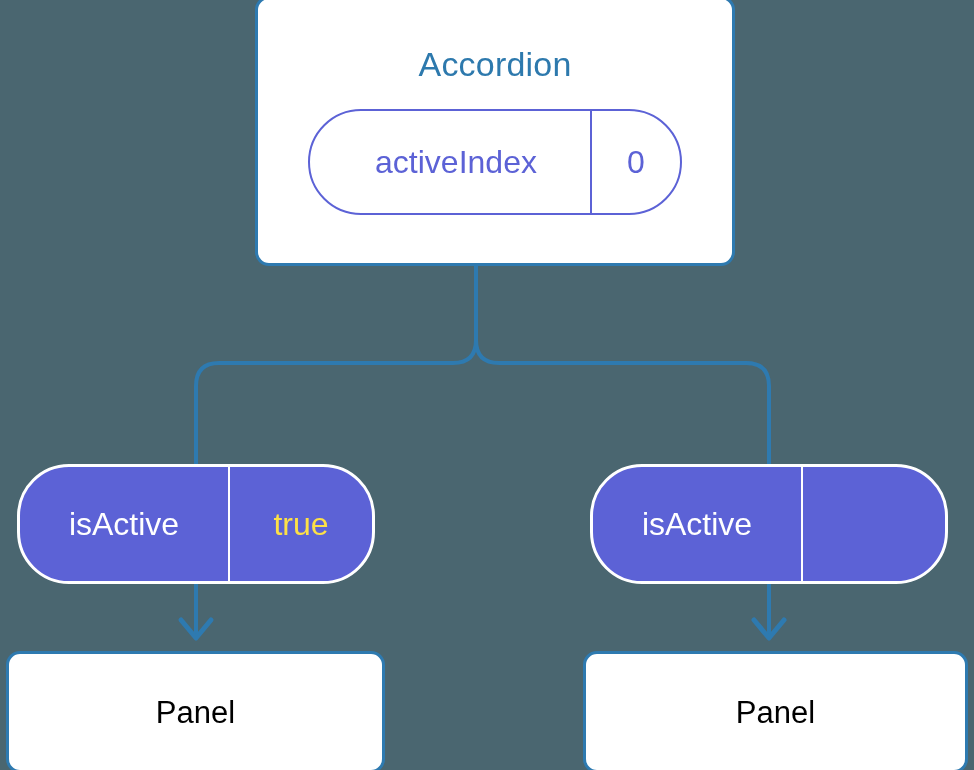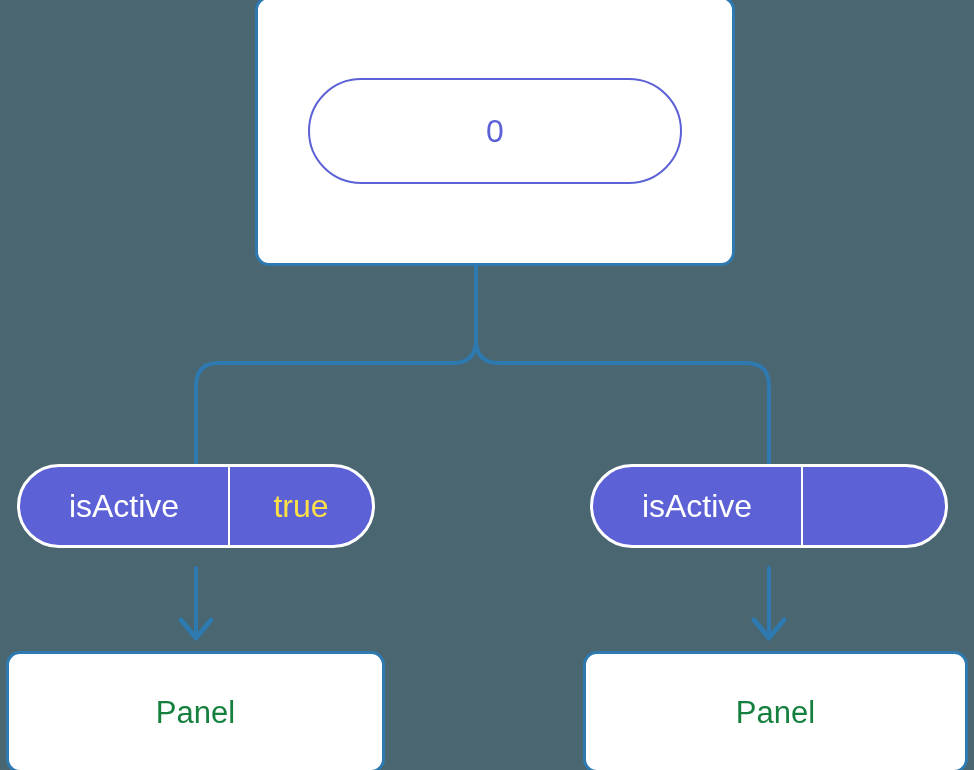--- a/index.html
+++ b/index.html
@@ -86,21 +86,21 @@
   .pill-outline .pill-val {
     flex: 1 1 auto;
     color: #5c62d6;
     font-size: 32px;
   }
 
   
   .pill-filled {
     position: absolute;
     width: 358px;
-    height: 84px;
+    height: 120px;
     border: 3px solid #ffffff;
     border-radius: 52px;
     background: #5c62d6;
   }
   .pill-filled .pill-key {
     flex: 0 0 210px;
     color: #ffffff;
     font-size: 32px;
     border-right: 2px solid #ffffff;
   }
@@ -120,21 +120,21 @@
     border-radius: 14px;
     box-sizing: border-box;
     display: flex;
     align-items: center;
     justify-content: center;
     height: 122px;
   }
   #panel-left  { left: 6px;   top: 651px; width: 379px; }
   #panel-right { left: 583px; top: 651px; width: 385px; }
   .panel-title {
-    color: #15803d;
+    color: #000000;
     font-size: 31px;
     line-height: 1;
   }
 </style>
 </head>
 <body>
 
 <div id="diagram">
 
   <svg class="connector-layer" viewBox="0 0 974 770" width="974" height="770" xmlns="http://www.w3.org/2000/svg">
@@ -143,21 +143,23 @@
     <path d="M 476 266 L 476 340 Q 476 363 499 363 L 746 363 Q 769 363 769 386 L 769 464" fill="none" stroke="#2e7ab0" stroke-width="4" stroke-linecap="round"></path>
 
     <line x1="196" y1="568" x2="196" y2="636" stroke="#2e7ab0" stroke-width="4" stroke-linecap="round"></line>
     <polyline points="181,620 196,638 211,620" fill="none" stroke="#2e7ab0" stroke-width="5" stroke-linecap="round" stroke-linejoin="round"></polyline>
 
     <line x1="769" y1="568" x2="769" y2="636" stroke="#2e7ab0" stroke-width="4" stroke-linecap="round"></line>
     <polyline points="754,620 769,638 784,620" fill="none" stroke="#2e7ab0" stroke-width="5" stroke-linecap="round" stroke-linejoin="round"></polyline>
   </svg>
 
   <div class="node-card" id="accordion-card">
+    <div class="card-title">Accordion</div>
     <div class="pill pill-outline">
+      <span class="pill-key">activeIndex</span>
       <span class="pill-val">0</span>
     </div>
   </div>
 
   <div class="pill pill-filled" id="pill-left">
     <span class="pill-key">isActive</span>
     <span class="pill-val">true</span>
   </div>
 
   <div class="pill pill-filled" id="pill-right">

